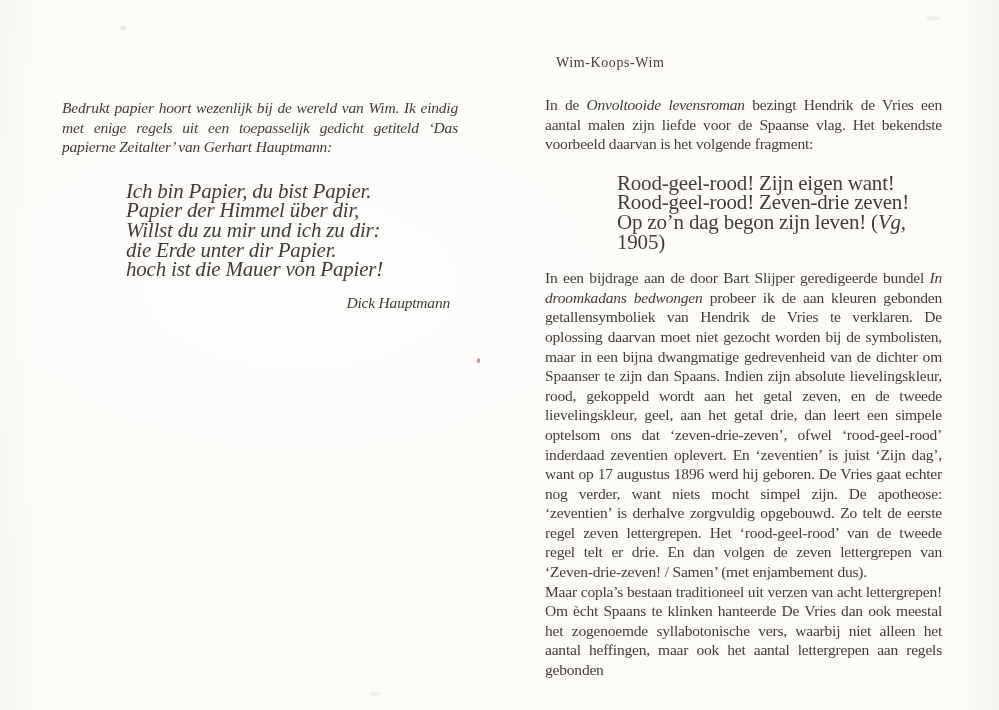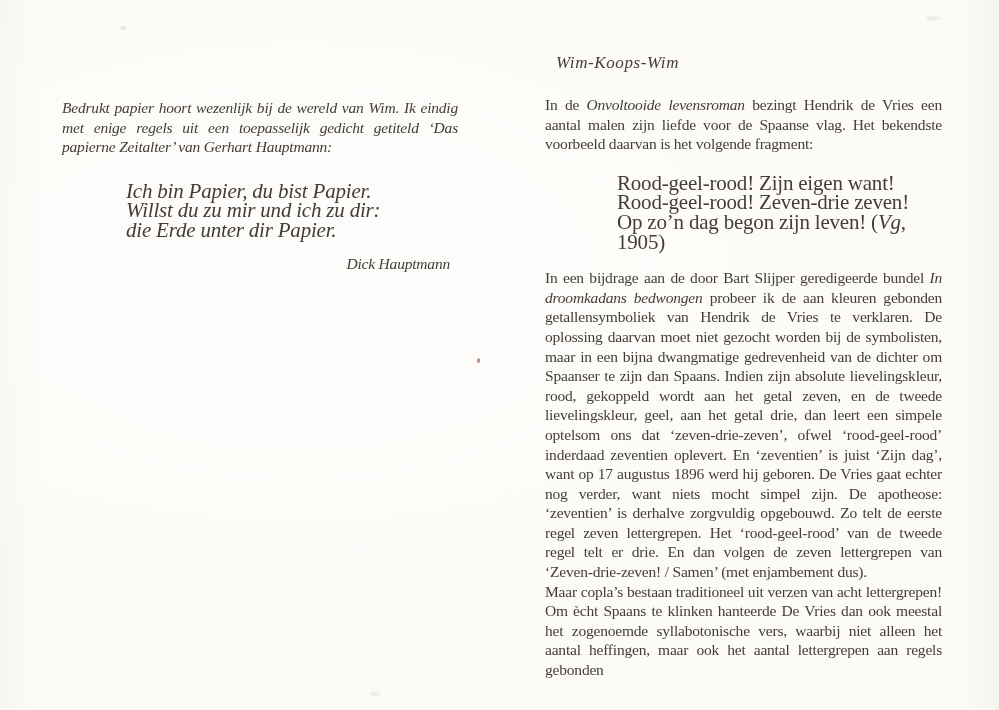--- a/index.html
+++ b/index.html
@@ -31,22 +31,21 @@
     top: 98px;
     width: 396px;
     font-style: italic;
   }
   .page.right {
     left: 545px;
     top: 50px;
     width: 397px;
   }
   .chapter-title {
-    font-size: 17px;
-    font-style: italic;
+    font-size: 14px;
     font-weight: 400;
     letter-spacing: 0.6px;
     margin: 0 0 19px 11px;
     line-height: 26px;
   }
   .body-text {
     margin: 0;
     font-size: 15.5px;
     line-height: 19.6px;
     letter-spacing: -0.2px;
@@ -114,22 +113,24 @@
 </style>
 </head>
 <body>
 
 <div class="spread">
 
   <section class="page left">
     <p class="body-text"><span>Bedrukt papier hoort wezenlijk bij de wereld van Wim. Ik eindig met enige regels uit een toepasselijk gedicht getiteld ‘Das papierne Zeitalter’ van Gerhart Hauptmann:</span></p>
     <div class="poem left-poem">
         <div class="poem-line"><span>Ich bin Papier, du bist Papier.</span></div>
+        <div class="poem-line"><span>Papier der Himmel über dir,</span></div>
         <div class="poem-line"><span>Willst du zu mir und ich zu dir:</span></div>
         <div class="poem-line"><span>die Erde unter dir Papier.</span></div>
+        <div class="poem-line"><span>hoch ist die Mauer von Papier!</span></div>
       </div>
     <p class="attribution">Dick Hauptmann</p>
   </section>
 
   <section class="page right">
     <h1 class="chapter-title">Wim-Koops-Wim</h1>
     <p class="body-text"><span>In de </span><span class="it">Onvoltooide levensroman</span><span> bezingt Hendrik de Vries een aantal malen zijn liefde voor de Spaanse vlag. Het bekendste voorbeeld daarvan is het volgende fragment:</span></p>
     <div class="poem right-poem">
         <div class="poem-line"><span>Rood-geel-rood! Zijn eigen want!</span></div>
         <div class="poem-line"><span>Rood-geel-rood! Zeven-drie zeven!</span></div>

